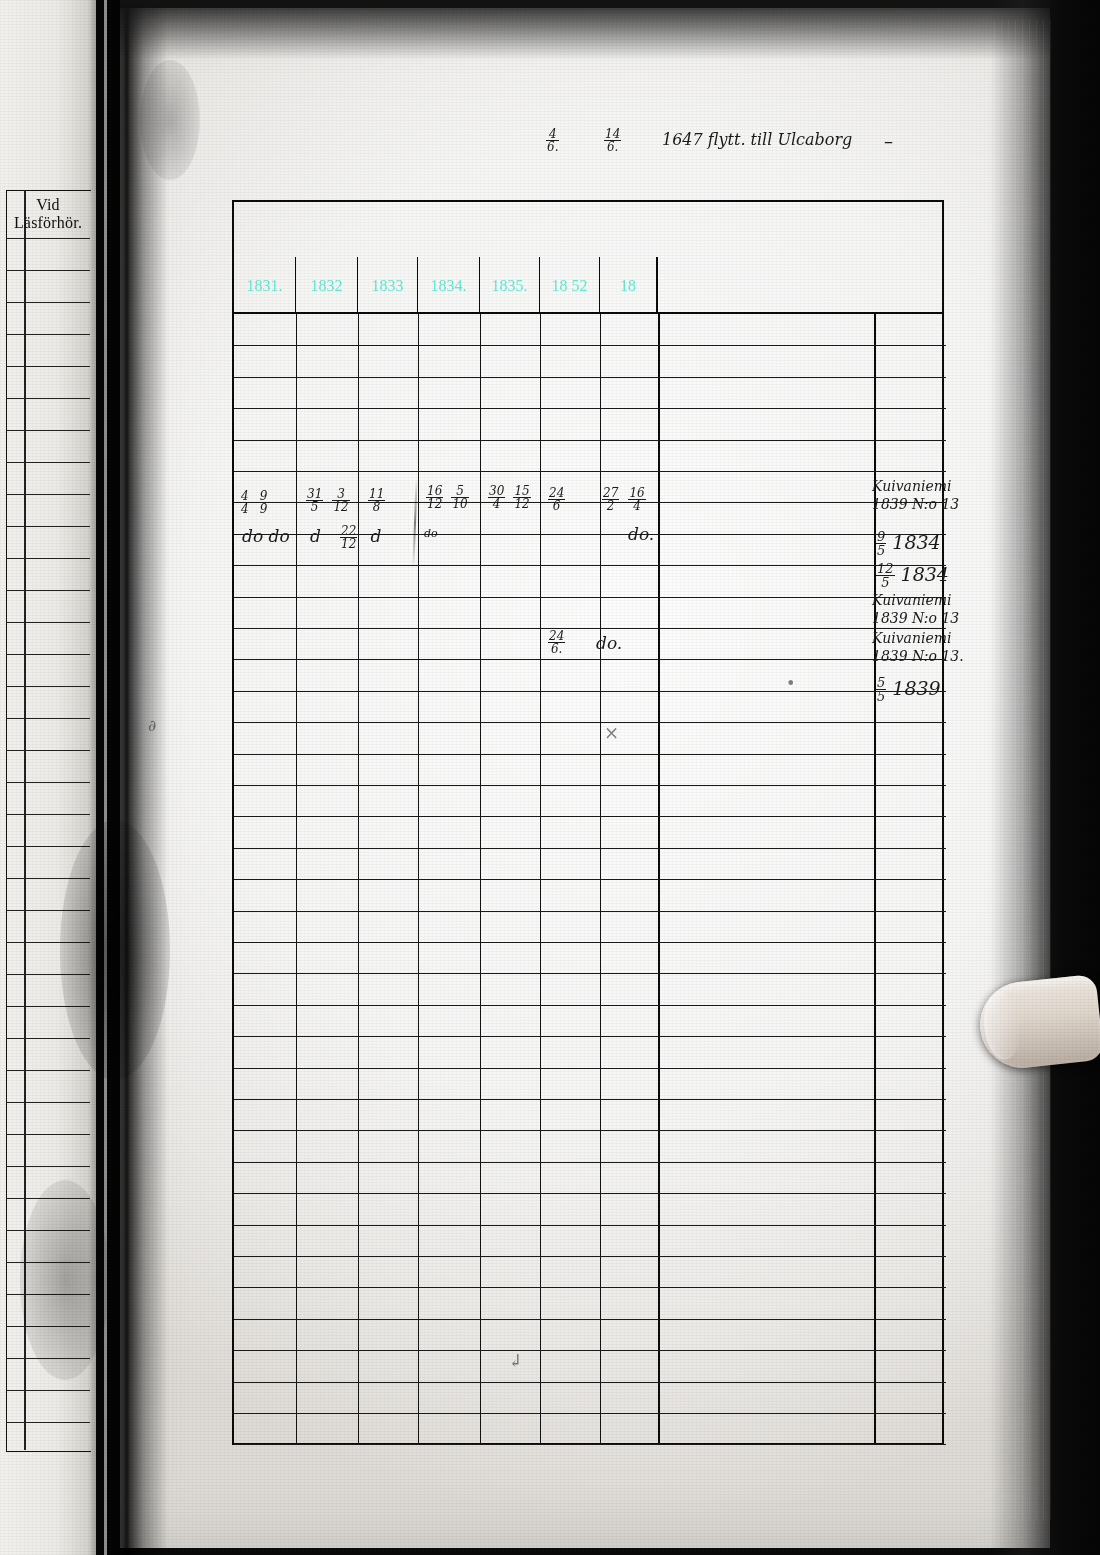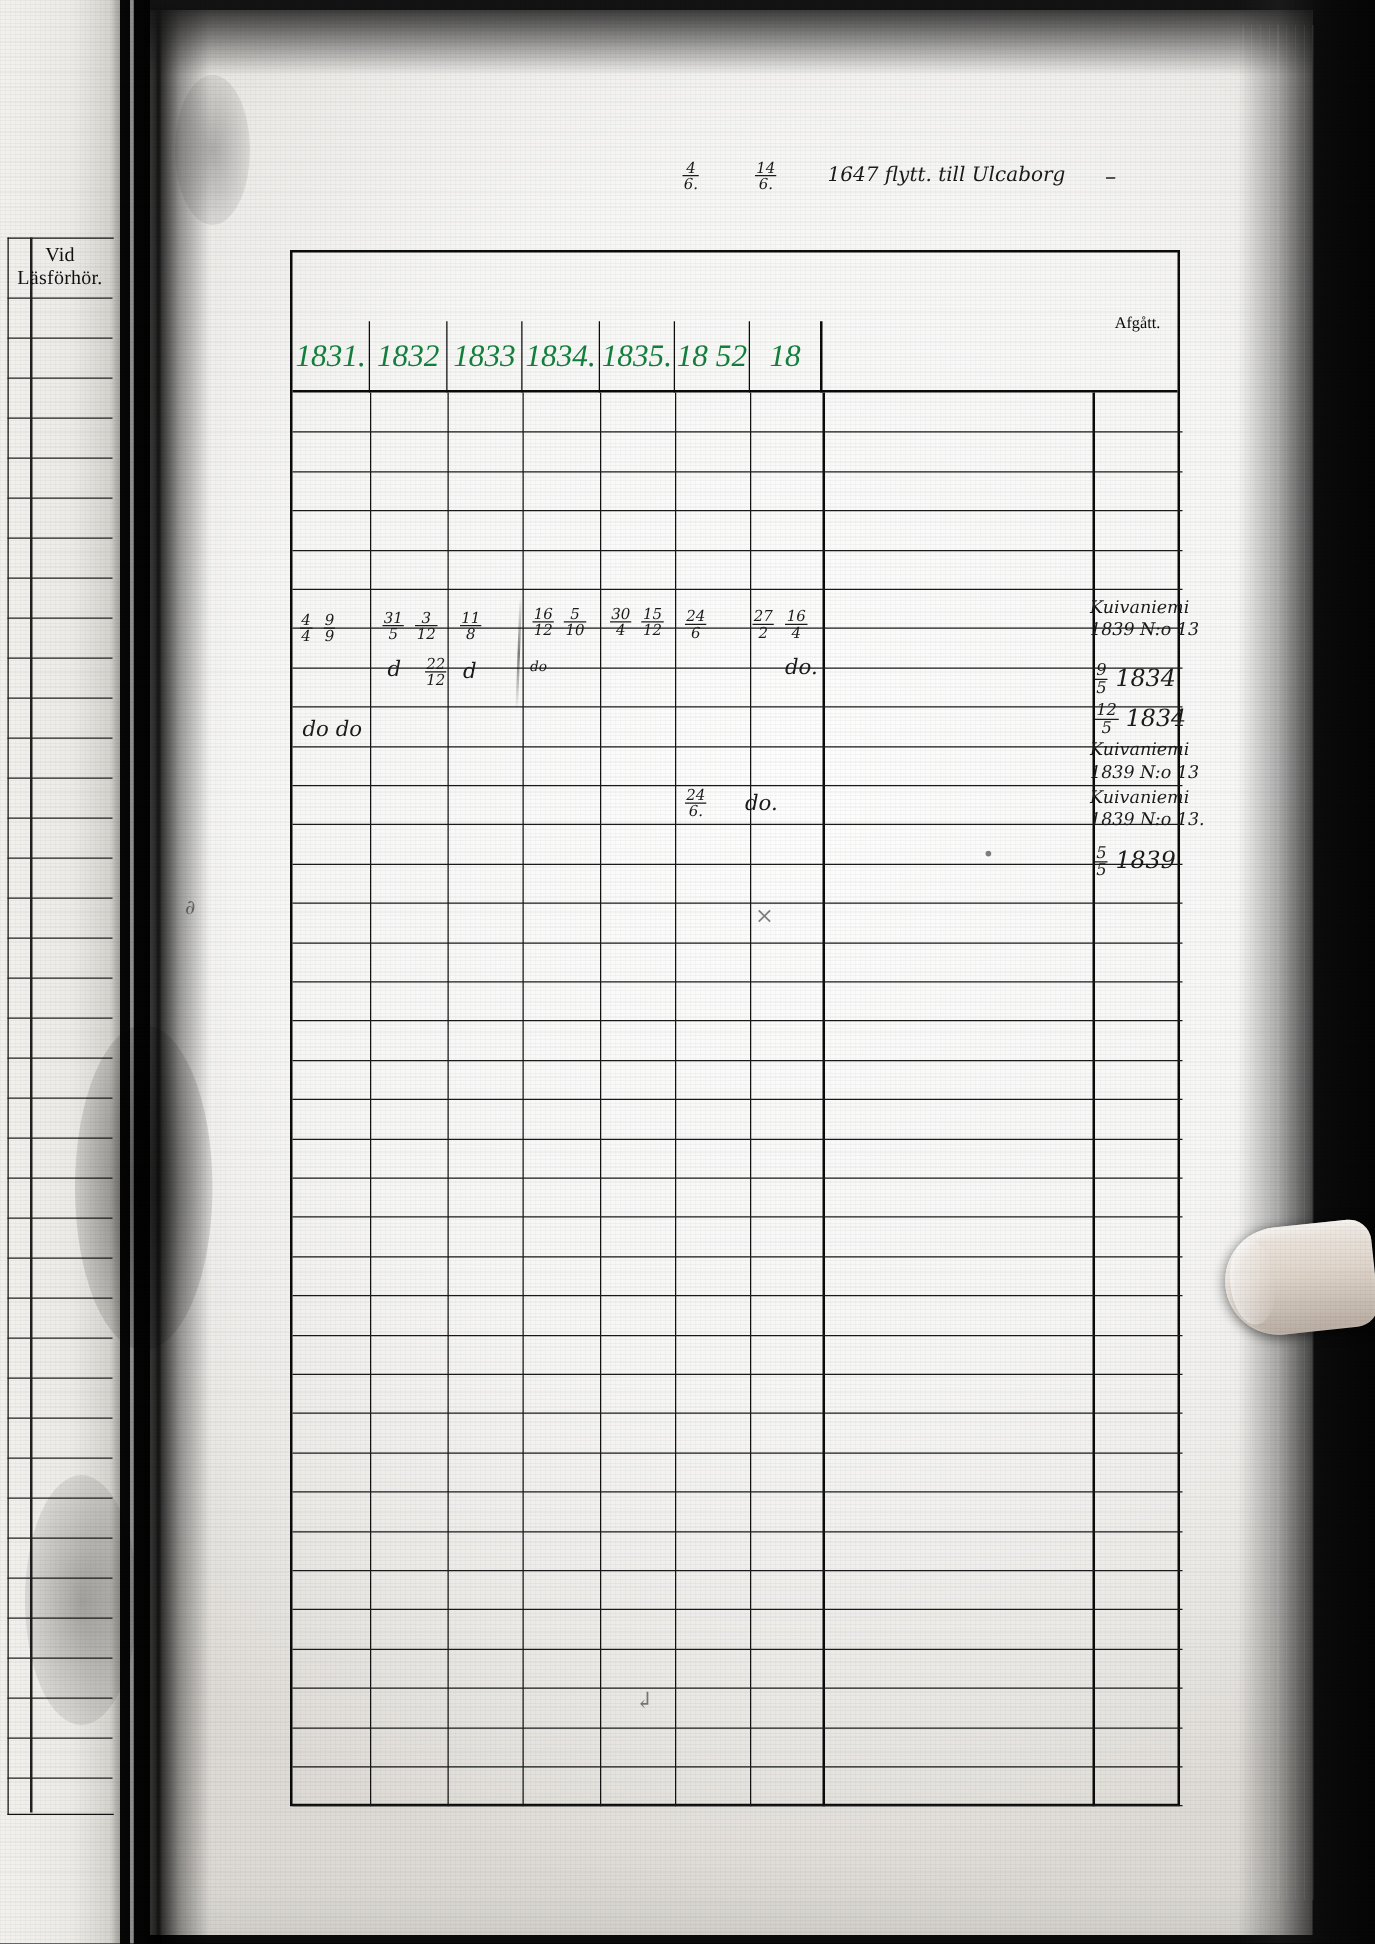--- a/index.html
+++ b/index.html
@@ -215,24 +215,23 @@
     height: 57px;
     box-sizing: border-box;
     display: flex;
   }
   .yr {
     box-sizing: border-box;
     border-right: 1.5px solid #0b0b0b;
     display: flex;
     align-items: center;
     justify-content: center;
-    font-size: 25px;
-    color: #15803d;
+    font-size: 16px;
+    color: #5eead4;
     position: relative;
-    font-style: italic;
   }
   .yr:last-child { border-right: 2px solid #0b0b0b; }
 
   
   .body-grid {
     position: absolute;
     left: 0; top: 112px;
     width: 712px;
     height: 1131px;
   }
@@ -350,21 +349,20 @@
   <div class="smudge" style="left:140px;top:60px;width:60px;height:120px;opacity:.35"></div>
 
   <div class="top-shade"></div>
   <div class="right-shade"></div>
   <div class="right-edge-lines"></div>
   <div class="thumb"></div>
 
   <div id="register">
 
     <div class="hdr-band">
-      <div class="hdr-afg">Afgått.</div>
       <div class="hdr-years">
         <div class="yr" style="width:62px">1831.</div>
         <div class="yr" style="width:62px">1832</div>
         <div class="yr" style="width:60px">1833</div>
         <div class="yr" style="width:62px">1834.</div>
         <div class="yr" style="width:60px">1835.</div>
         <div class="yr" style="width:60px">18 52</div>
         <div class="yr" style="width:58px">18</div>
       </div>
     </div>
@@ -448,21 +446,21 @@
     <span class="frac" style="margin-left:3px"><span class="num">15</span><span class="den">12</span></span>
   </div>
   <div class="hand" style="left:548px; top:487px;">
     <span class="frac"><span class="num">24</span><span class="den">6</span></span>
   </div>
   <div class="hand" style="left:602px; top:487px;">
     <span class="frac"><span class="num">27</span><span class="den">2</span></span>
     <span class="frac" style="margin-left:4px"><span class="num">16</span><span class="den">4</span></span>
   </div>
 
-  <div class="hand" style="left:242px; top:528px; font-size:17px;margin-top:48px;">do do</div>
+  <div class="hand" style="left:242px; top:528px; font-size:17px;">do do</div>
   <div class="hand" style="left:310px; top:528px; font-size:17px;">d</div>
   <div class="hand" style="left:340px; top:525px;">
     <span class="frac"><span class="num">22</span><span class="den">12</span></span>
     <span style="font-size:17px; margin-left:8px;">d</span>
   </div>
   <div class="hand" style="left:424px; top:528px; font-size:11px;">do</div>
   <div class="hand" style="left:628px; top:526px; font-size:17px;">do.</div>
 
   <div class="hand" style="left:548px; top:630px;">
     <span class="frac"><span class="num">24</span><span class="den">6.</span></span>

